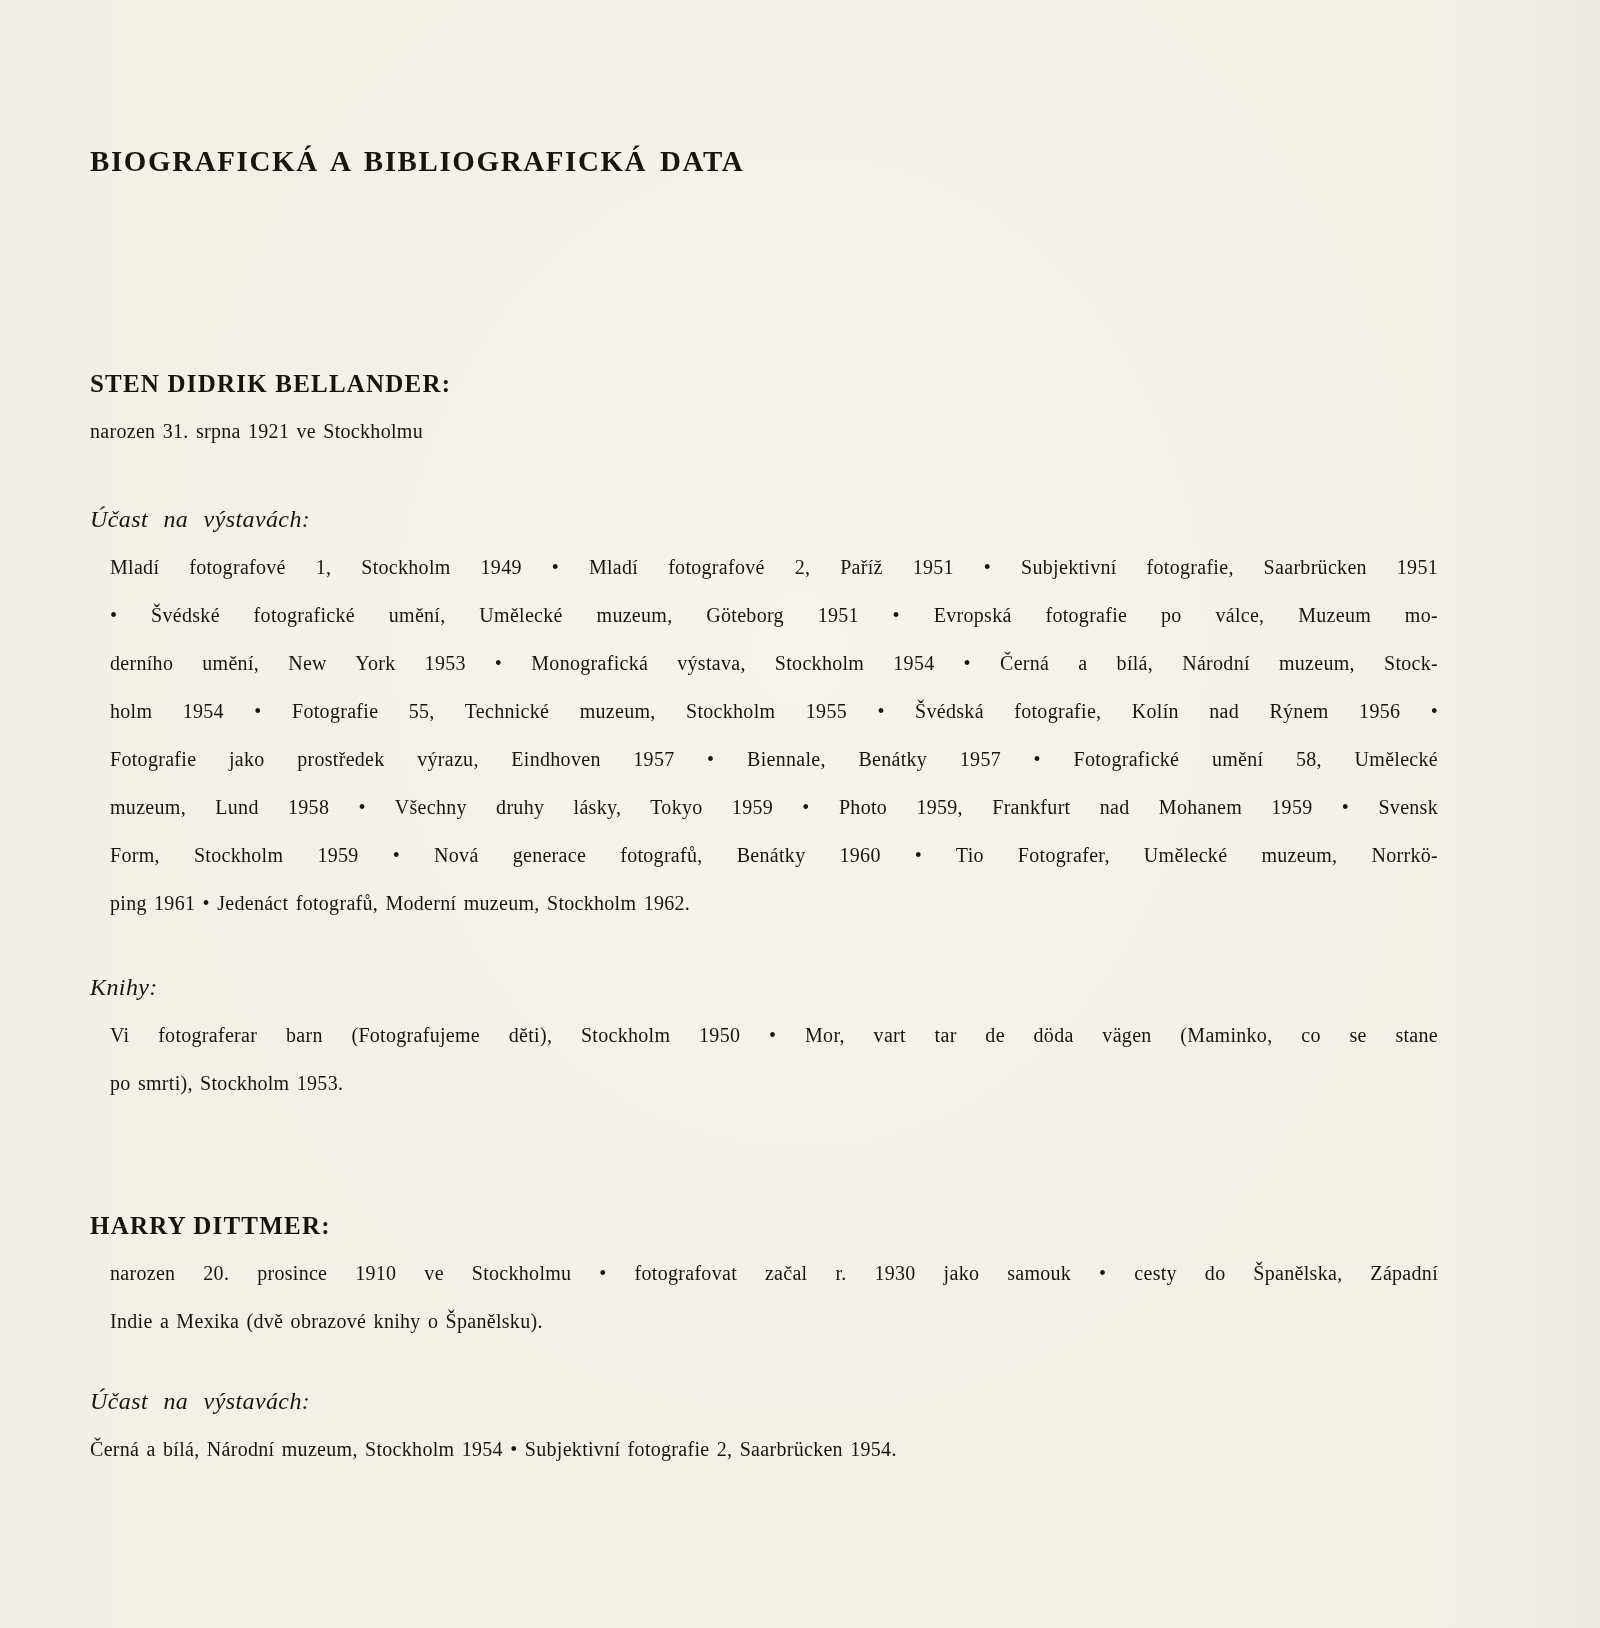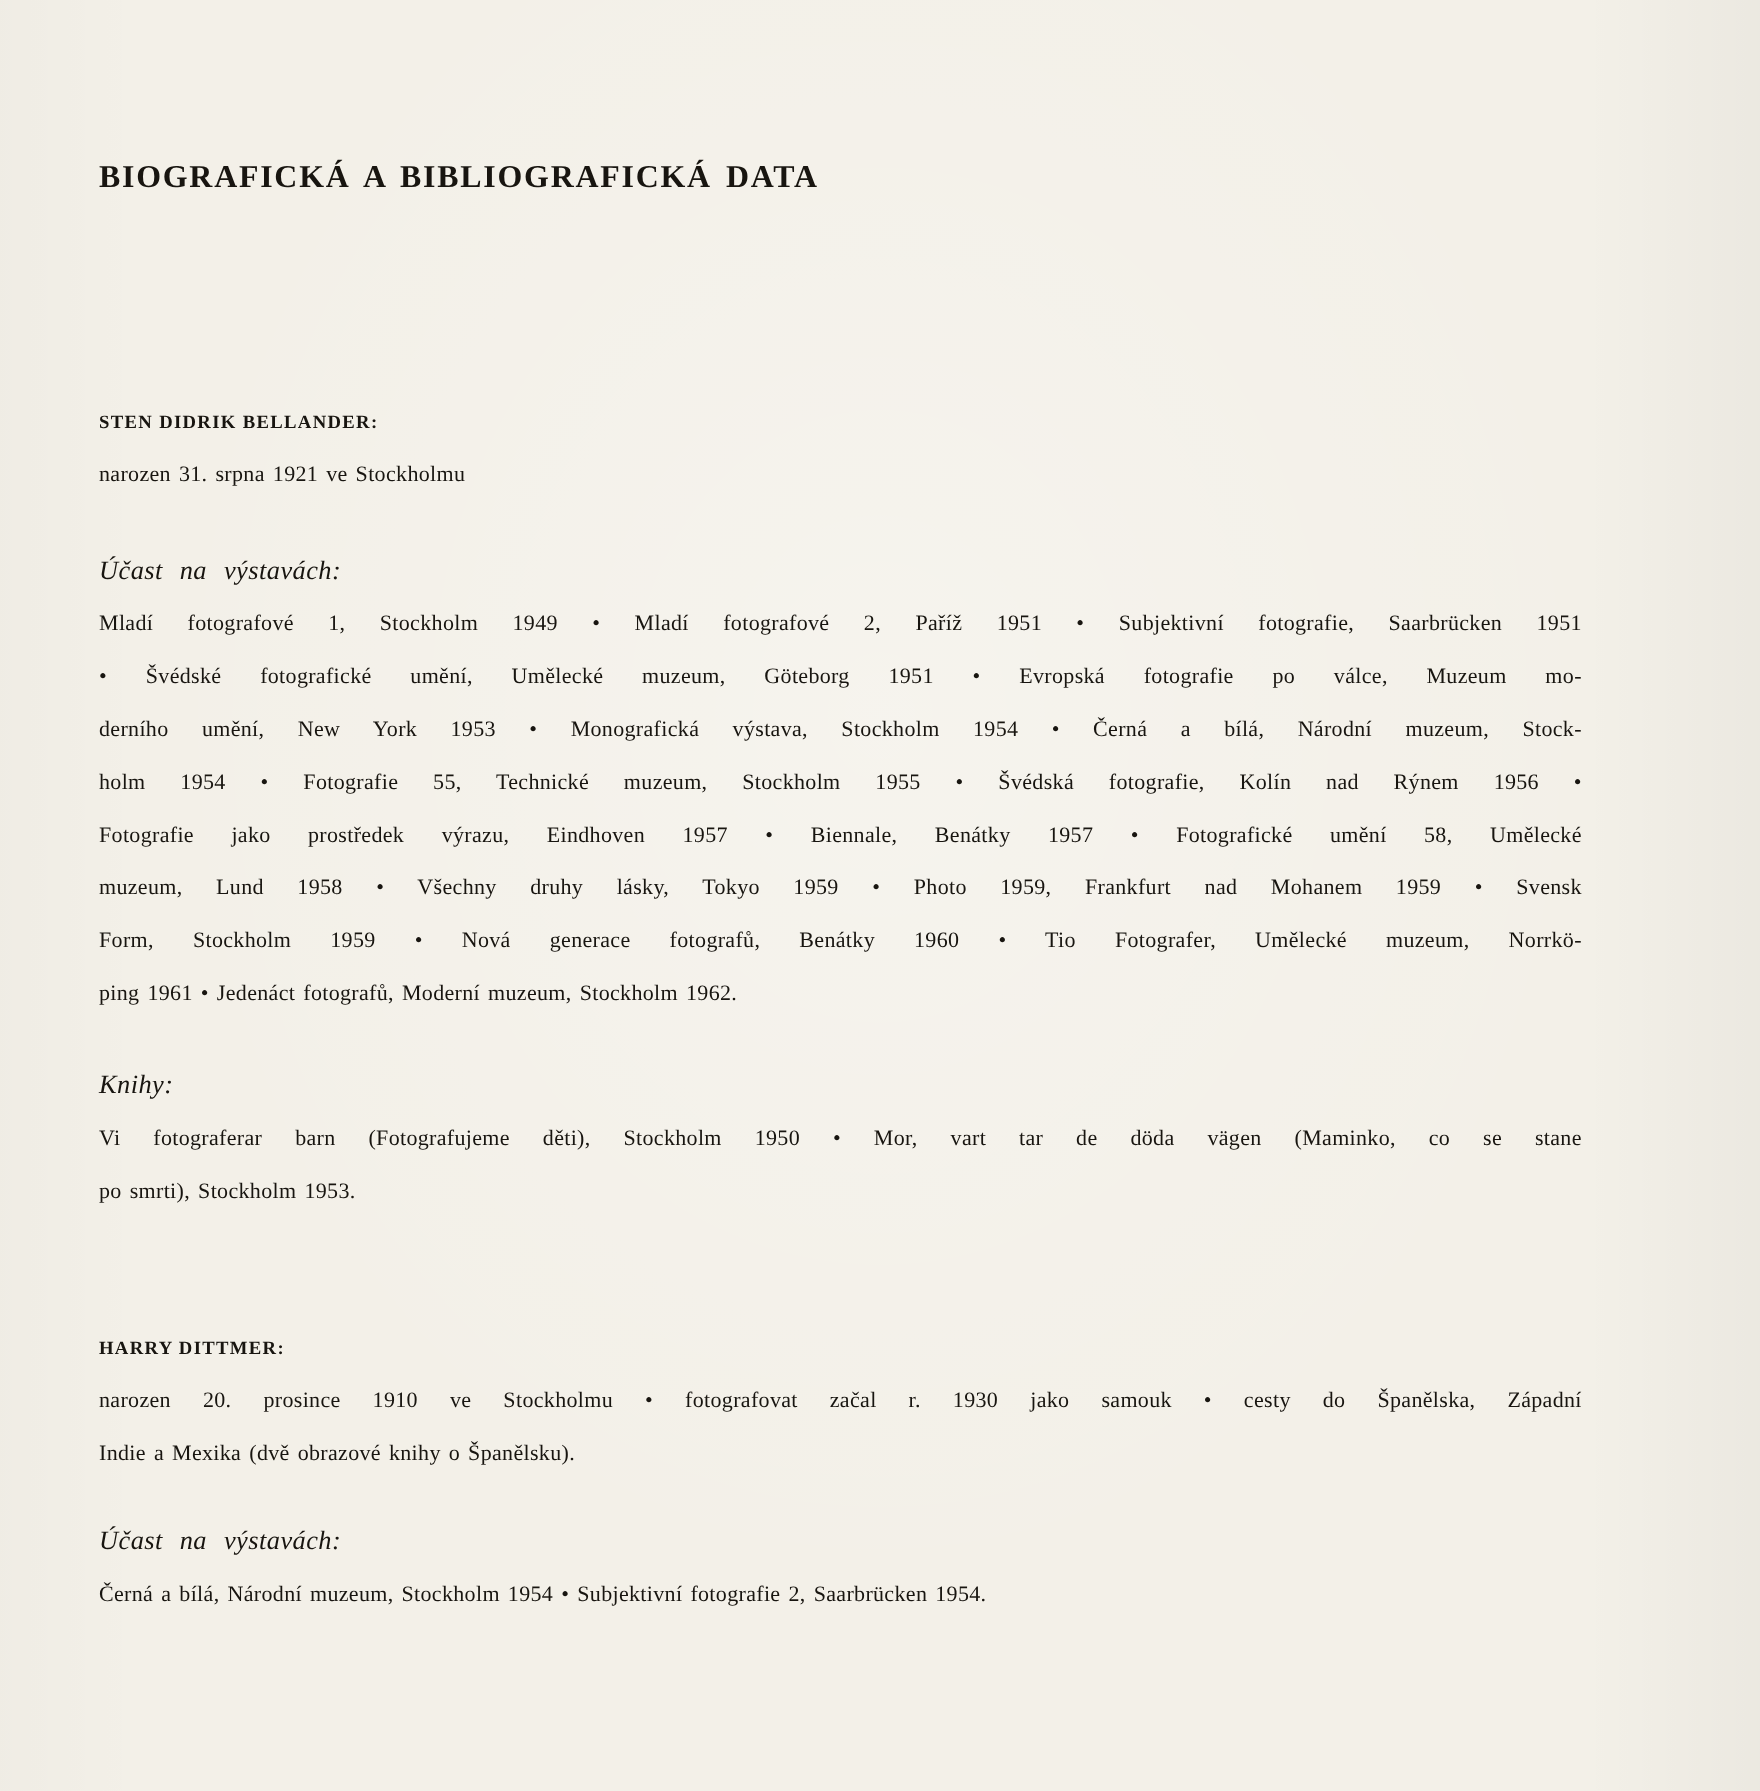--- a/index.html
+++ b/index.html
@@ -35,21 +35,21 @@
   }
   .doc-title {
     font-size: 29px;
     font-weight: bold;
     letter-spacing: 1.6px;
     word-spacing: 4px;
     margin: 0 0 0 0;
     line-height: 1.2;
   }
   .section-name {
-    font-size: 17px;
+    font-size: 25px;
     font-weight: bold;
     letter-spacing: 1.2px;
     line-height: 46px;
   }
   .birth-line,
   .body-line {
     font-size: 20px;
     line-height: 48px;
     letter-spacing: 0.3px;
     word-spacing: 2px;
@@ -57,20 +57,21 @@
   .italic-heading {
     font-size: 24px;
     font-style: italic;
     line-height: 48px;
     word-spacing: 9px;
     letter-spacing: 0.4px;
   }
   .justified .body-line {
     text-align: justify;
     text-align-last: justify;
+    margin-left: 20px;
   }
   .justified .body-line.last {
     text-align: right;
     text-align-last: left;
   }
   .gap-title-to-section { height: 182px; }
   .gap-birth-to-heading { height: 40px; }
   .gap-para-to-books    { height: 36px; }
   .gap-books-to-section { height: 96px; }
   .gap-birth2-to-heading { height: 32px; }

